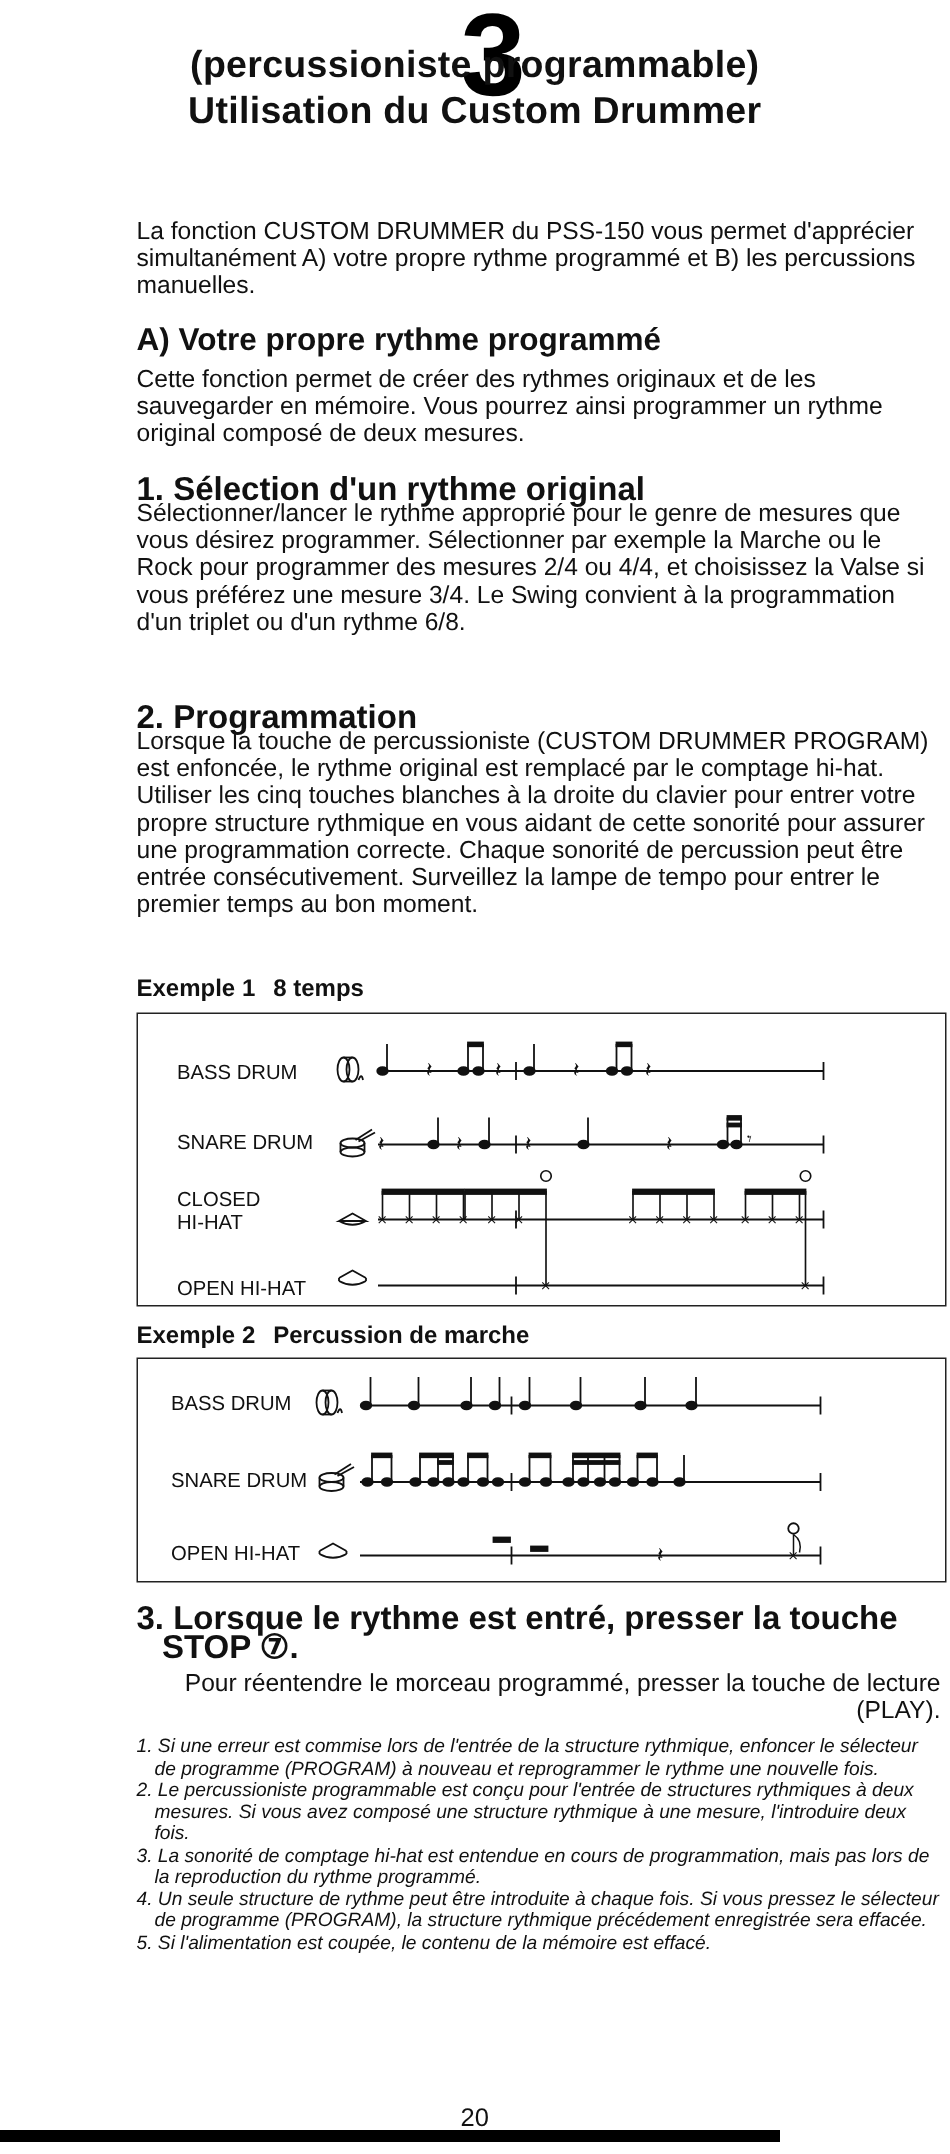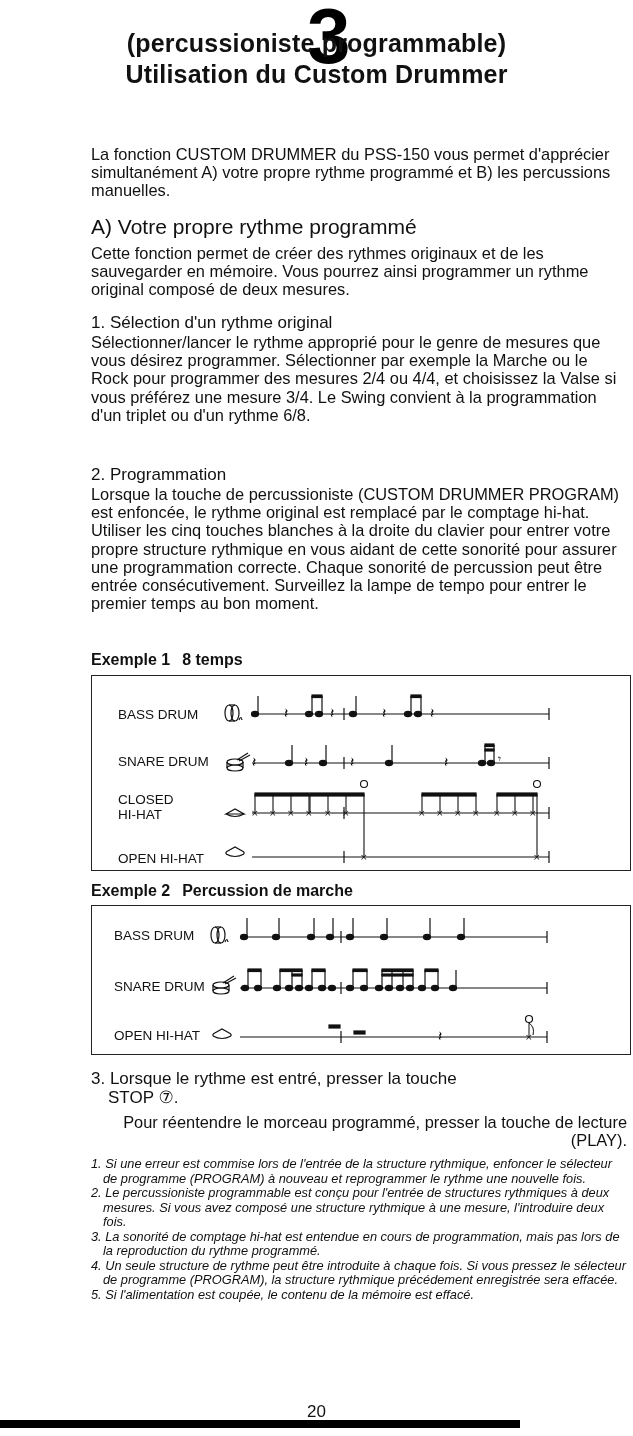--- a/index.html
+++ b/index.html
@@ -1,22 +1,22 @@
 <!DOCTYPE html>
 <html><head>
 <meta charset="utf-8">
 <style>
   html, body { margin:0; padding:0; background:#fff; }
   body { width:633px; height:1436px; position:relative; overflow:hidden; color:#111; font-family:"Liberation Sans", sans-serif; }
   .abs { position:absolute; }
   .title { left:0; width:633px; top:28px; text-align:center; font-weight:bold; font-size:25px; line-height:31px; letter-spacing:0.2px; }
   .bignum { left:307px; top:-4px; font-size:78px; font-weight:bold; line-height:80px; color:#000; font-family:"Liberation Sans", sans-serif; }
   .p { left:91px; width:536px; font-size:16.4px; line-height:18.2px; }
-  .h2 { left:91px; font-size:21px; font-weight:normal; }
-  .h3 { left:91px; font-size:17px; font-weight:normal; }
+  .h2 { left:91px; font-size:21px; font-weight:bold; }
+  .h3 { left:91px; font-size:22px; font-weight:bold; }
   .exlabel { left:91px; font-size:16px; font-weight:bold; }
   .exlabel span.b { margin-left:12px; }
   .box { border:1.5px solid #222; left:91px; width:538px; }
   .rowlabel { font-size:13.5px; line-height:15px; }
   .remarks { left:91px; width:536px; font-size:12.8px; line-height:14.5px; font-style:italic; }
   .remarks .rt { font-weight:bold; }
   .remarks .item { padding-left:12px; text-indent:-12px; }
   .pageno { left:0; width:633px; text-align:center; top:1374px; font-size:17px;margin-top:28px; }
   .bottombar { left:0; top:1420px; width:520px; height:8px; background:#000; }
   svg { position:absolute; overflow:visible; }

